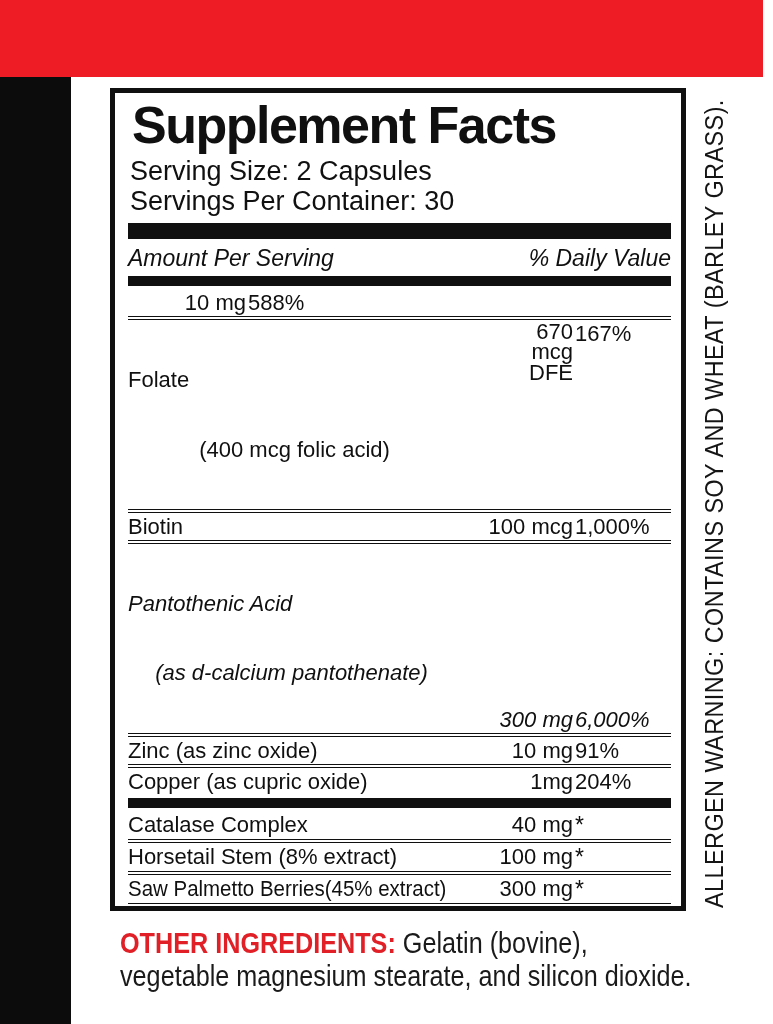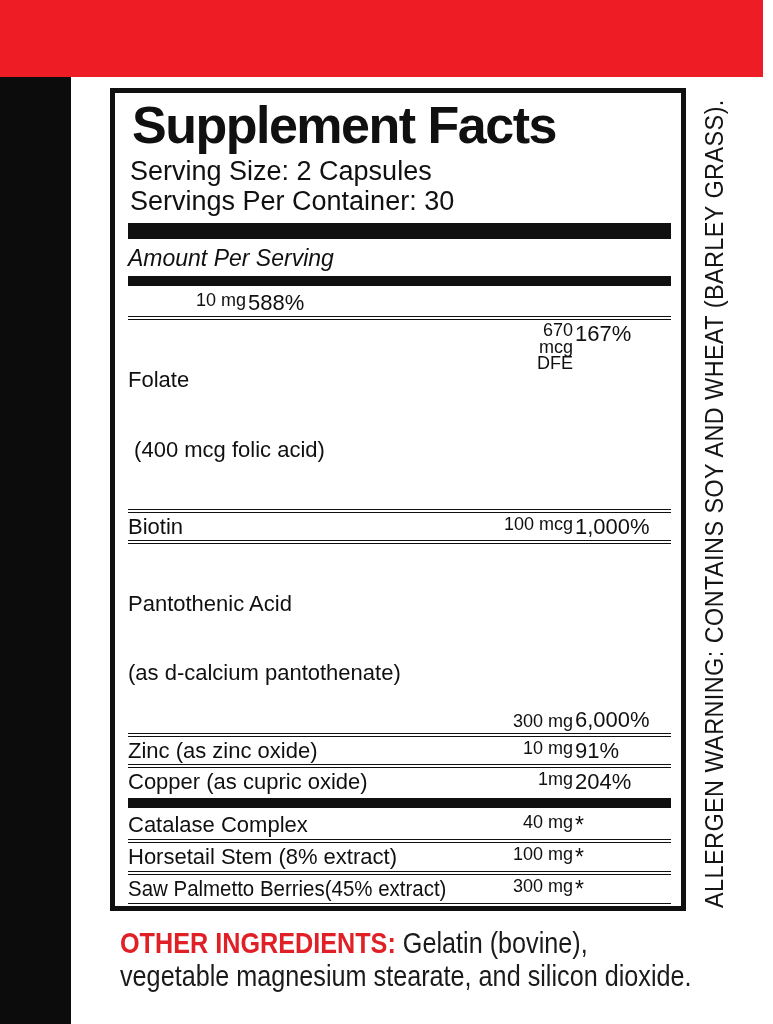--- a/index.html
+++ b/index.html
@@ -28,25 +28,25 @@
   }
   .serving{font-size:27px;line-height:1.12;margin-left:2px;white-space:pre;}
   .bar{background:var(--ink);}
   .bar-lg{height:16px;margin:6px 0 3px 0;}
   .bar-sm{height:10px;margin:2px 0 3px 0;}
   .bar-mid{height:10px;margin:3px 0 3px 0;}
   .hdr{display:flex;justify-content:space-between;align-items:baseline;
        font-size:23px;line-height:1.15;padding:3px 0 3px 0;font-style:italic;}
 
   .row{display:flex;align-items:flex-start;padding:2px 0 2px 0;}
-  .row.v-bottom{align-items:flex-end;}
+  .row.v-bottom{align-items:flex-end;font-style:italic;}
   .name{flex:1;min-width:0;font-size:22px;line-height:1.05;white-space:pre;}
   .name.cond{transform:scaleX(0.93);transform-origin:left center;}
-  .n2{white-space:pre;}
-  .amt{width:120px;text-align:right;font-size:18px;line-height:1.05;white-space:pre-line;padding-right:2px;}
+  .n2{white-space:pre;text-align:center;}
+  .amt{width:120px;text-align:right;font-size:22px;line-height:1.05;white-space:pre-line;padding-right:2px;}
   .amt.multi{line-height:0.92;}
   .dv{width:96px;text-align:left;font-size:22px;line-height:1.05;}
   .dv.star{padding-right:24px;font-size:23px;}
   .sep{height:4px;border-top:1.6px solid var(--ink);border-bottom:1.6px solid var(--ink);}
 
   
   .allergen{
     position:absolute;left:699px;top:908px;
     transform:rotate(-90deg) scaleX(0.9);transform-origin:0 0;
     font-size:26px;letter-spacing:0.5px;white-space:nowrap;color:#151515;
@@ -70,20 +70,21 @@
 
   <div class="panel">
     <div class="title">Supplement Facts</div>
     <div class="serving">Serving Size: 2 Capsules</div>
     <div class="serving">Servings Per Container: 30</div>
 
     <div class="bar bar-lg"></div>
 
     <div class="hdr">
       <span>Amount Per Serving</span>
+      <span>% Daily Value</span>
     </div>
 
     <div class="bar bar-sm"></div>
 
     <div class="row">
       <div class="amt">10 mg</div>
       <div class="dv">588%</div>
     </div>
     <div class="sep"></div>
 

